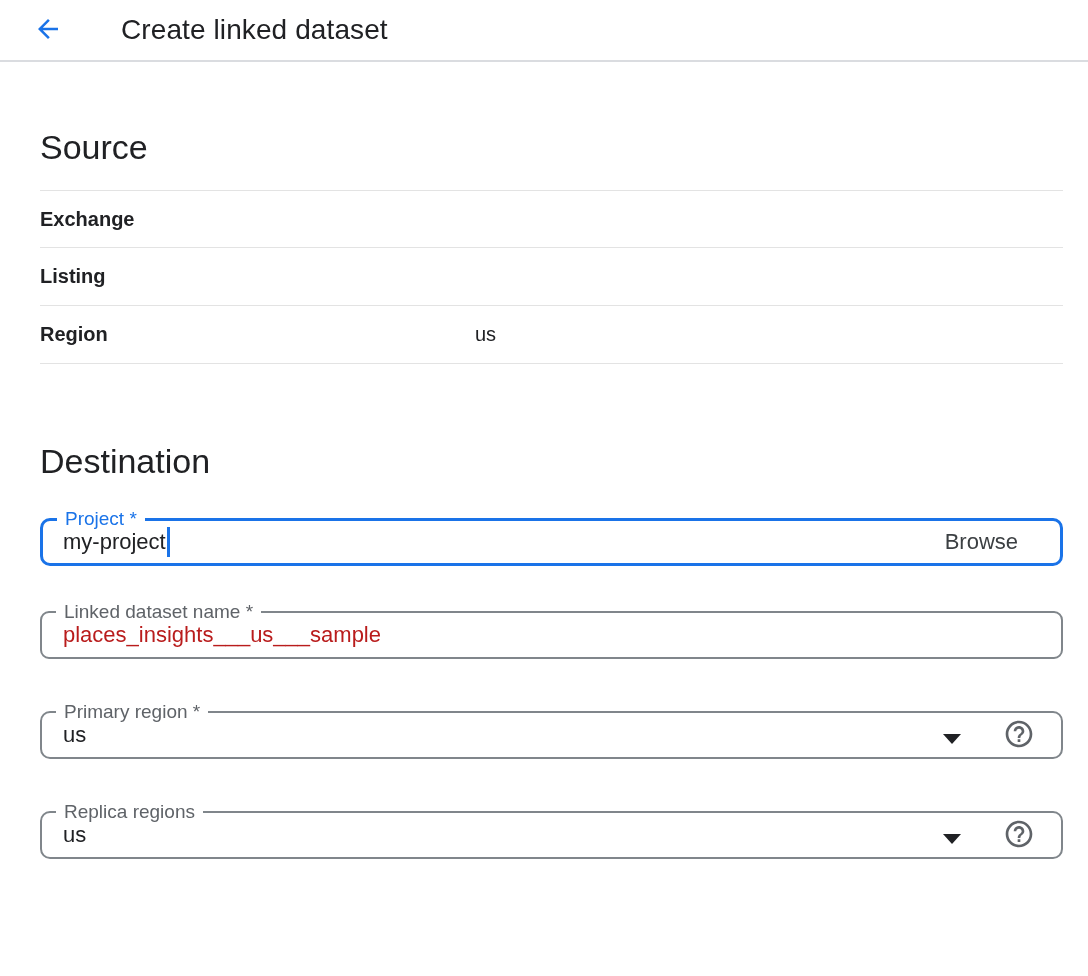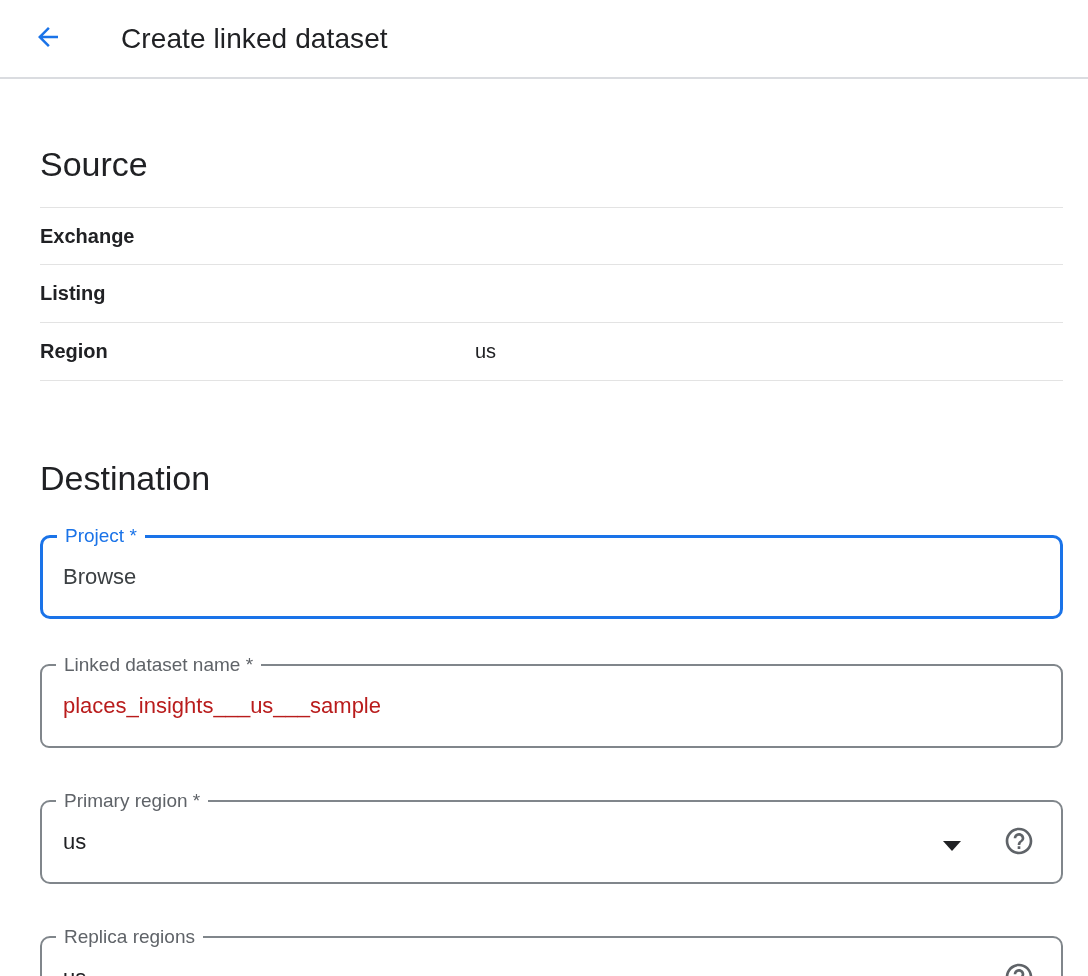--- a/index.html
+++ b/index.html
@@ -5,21 +5,21 @@
   * { box-sizing: border-box; margin: 0; padding: 0; }
   html, body {
     width: 1088px; height: 976px;
     background: #ffffff;
     font-family: "Liberation Sans", "DejaVu Sans", sans-serif;
     color: #202124;
     overflow: hidden;
   }
   
   .header {
-    height: 79px;
+    height: 62px;
     display: flex;
     align-items: center;
     padding-left: 33px;
     border-bottom: 2px solid #dadce0;
     background: #fff;
   }
   .back-btn {
     width: 44px; height: 44px;
     border: none; background: transparent;
     display: flex; align-items: center; justify-content: flex-start;
@@ -62,21 +62,21 @@
     color: #202124;
   }
   .kv-value {
     font-size: 20px;
     font-weight: 400;
     color: #202124;
   }
   
   .field {
     position: relative;
-    height: 84px;
+    height: 48px;
     border: 2px solid #80868b;
     border-radius: 10px;
     display: flex;
     align-items: center;
     padding: 0 42px 0 21px;
     background: #fff;
   }
   .field.first { margin-top: 36px; }
   .field.m45 { margin-top: 45px; border-radius: 9px; }
   .field.m52 { margin-top: 52px; }
@@ -187,20 +187,24 @@
     <div class="kv-row">
       <div class="kv-label">Region</div>
       <div class="kv-value">us</div>
     </div>
   </div>
 
   <h2 class="section-heading destination">Destination</h2>
 
   <div class="field focused first">
     <span class="field-label">Project *</span>
+    <div class="input-line" role="textbox">
+      <span class="input-value">my-project</span>
+      <span class="text-caret"></span>
+    </div>
     <button class="browse-btn">Browse</button>
   </div>
 
   <div class="field m45">
     <span class="field-label">Linked dataset name *</span>
     <input class="text-input" type="text" value="places_insights___us___sample" style="">
   </div>
 
   <div class="field m52" role="combobox">
     <span class="field-label">Primary region *</span>

